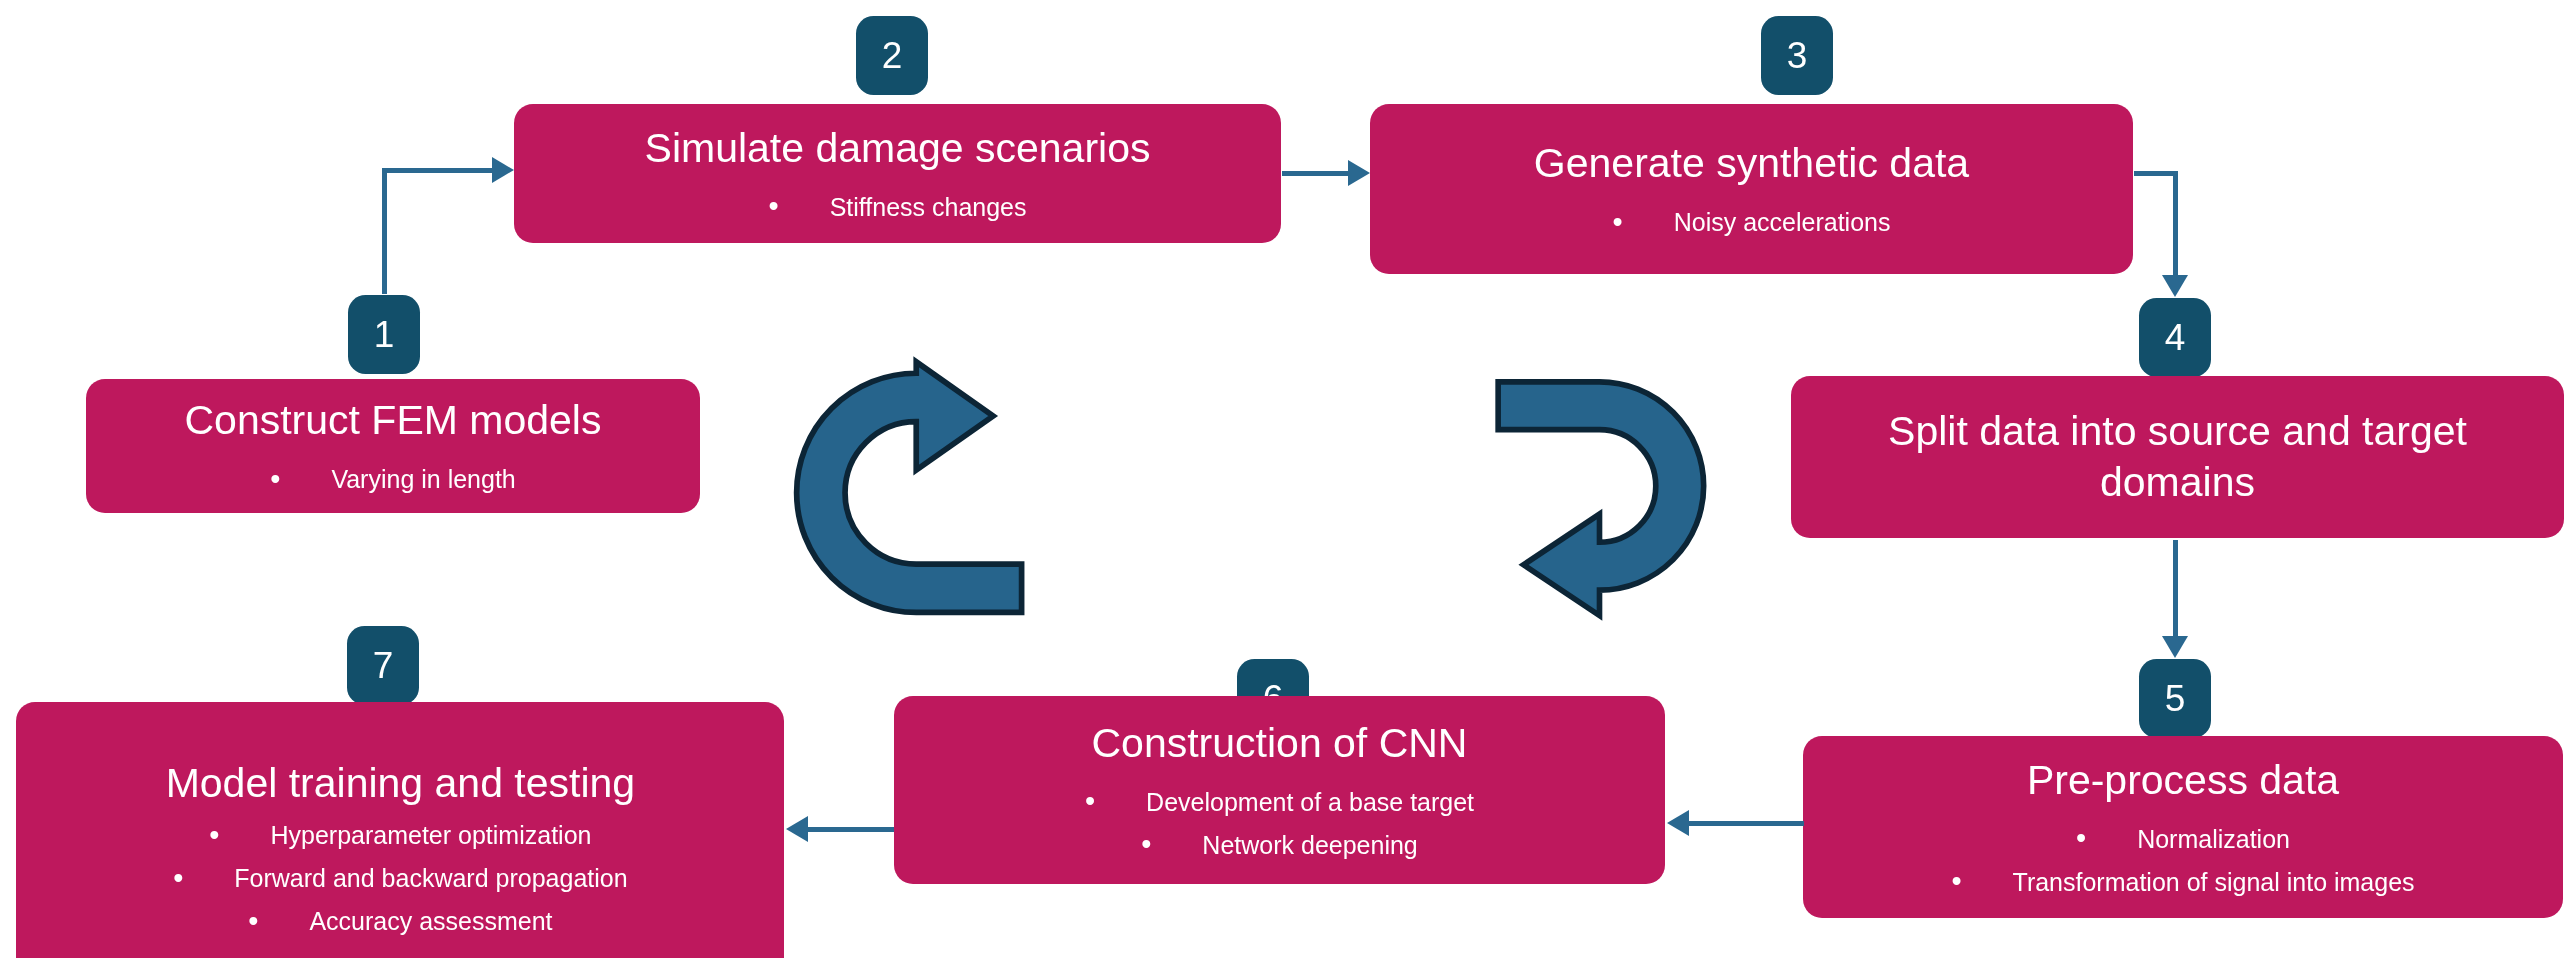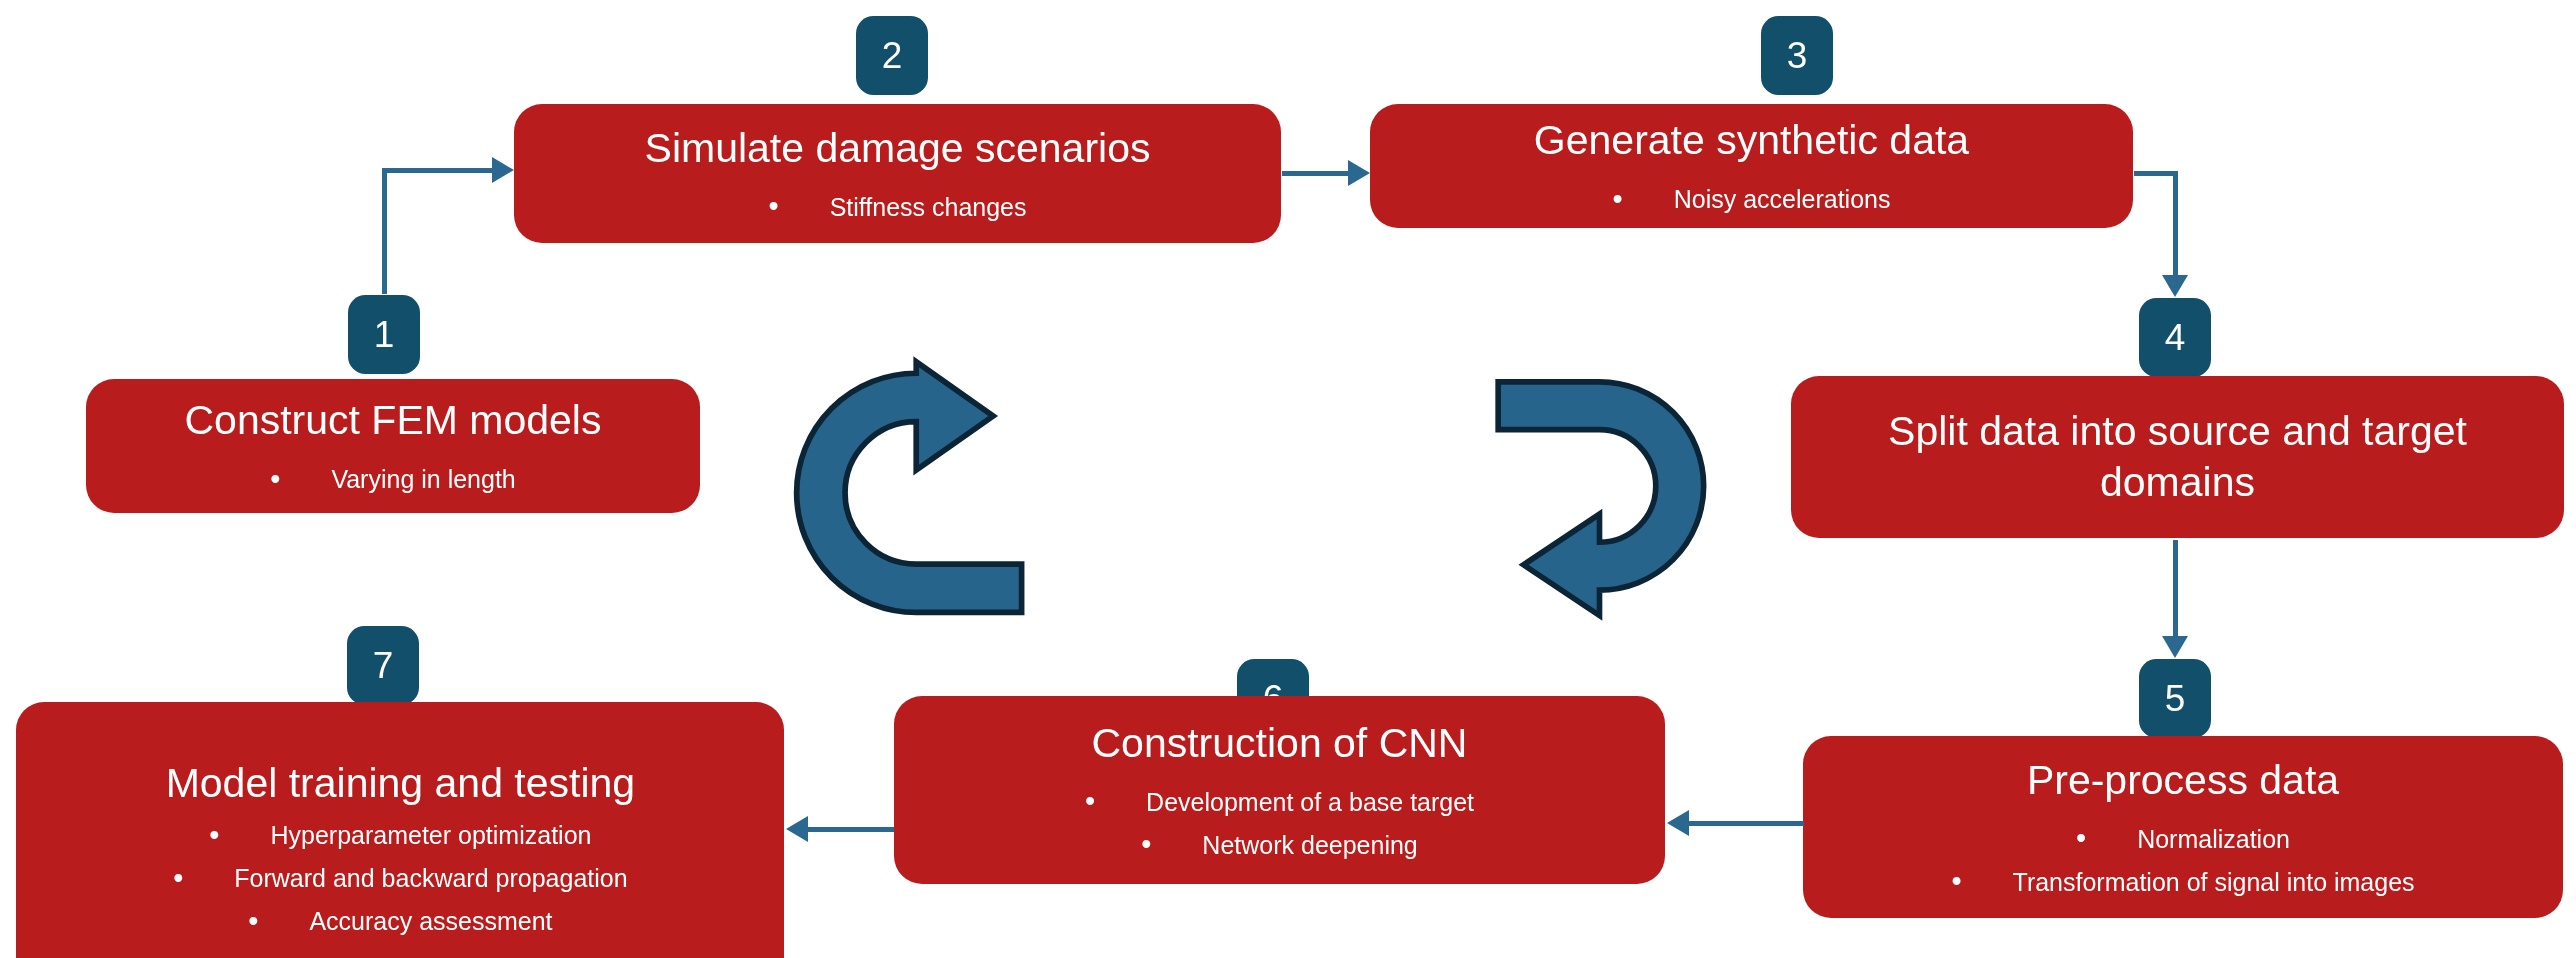--- a/index.html
+++ b/index.html
@@ -7,22 +7,22 @@
     position:relative;
     width:2576px;
     height:959px;
     background:#ffffff;
     font-family:"Liberation Sans", sans-serif;
     overflow:hidden;
   }
   
   .step-box{
     position:absolute;
-    background:#b91c1c;
-    border-radius:28px;
+    background:#be185d;
+    border-radius:19px;
     color:#ffffff;
     display:flex;
     flex-direction:column;
     justify-content:center;
     align-items:center;
     gap:15px;
     box-sizing:border-box;
     padding:5.8px 47px;
     text-align:center;
   }
@@ -137,21 +137,21 @@
   <div class="step-box" style="left:514px; top:104px; width:767px; height:139px;">
     <div class="step-title">Simulate damage scenarios</div>
     <div class="bullets">
       <div class="bullet-row">
         <span class="bullet-dot"></span>
         <span>Stiffness changes</span>
       </div>
     </div>
   </div>
 
-  <div class="step-box" style="left:1370px; top:104px; width:763px; height:124px;">
+  <div class="step-box" style="left:1370px; top:104px; width:763px; height:170px;">
     <div class="step-title">Generate synthetic data</div>
     <div class="bullets">
       <div class="bullet-row">
         <span class="bullet-dot"></span>
         <span>Noisy accelerations</span>
       </div>
     </div>
   </div>
 
   <div class="step-box" style="left:1803px; top:736px; width:760px; height:182px; padding:5.8px 23.4px;">

